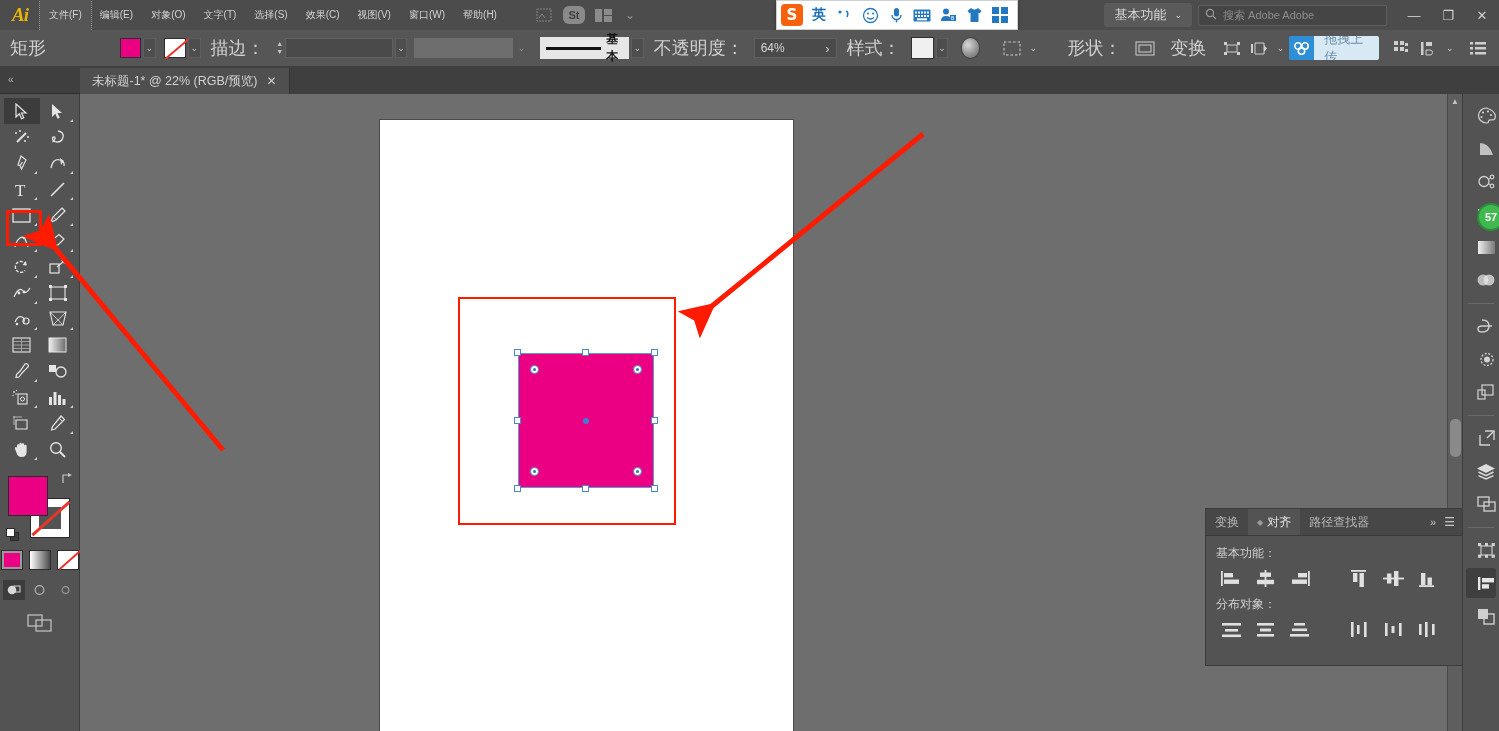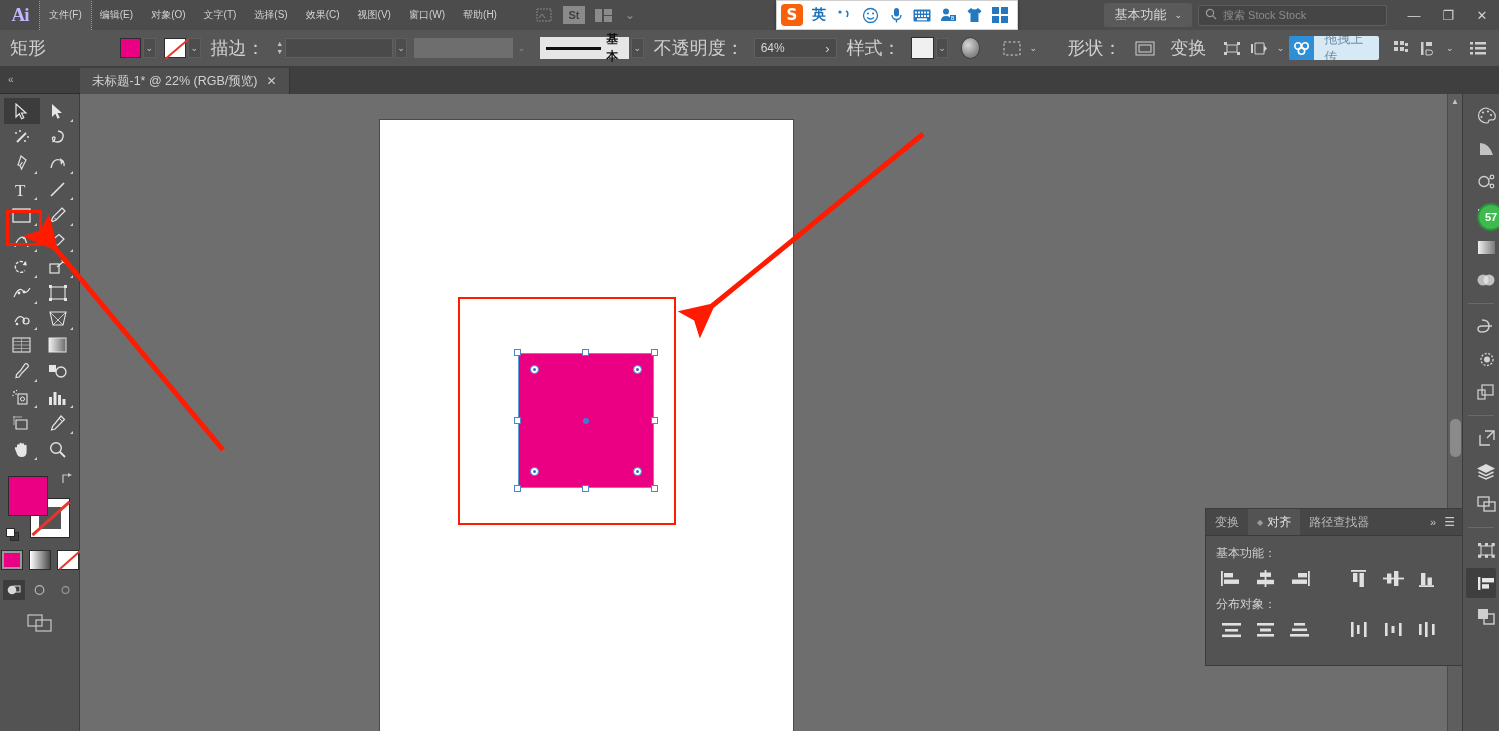--- a/index.html
+++ b/index.html
@@ -14,36 +14,36 @@
 
   
   .menubar{
     position:absolute;left:0;top:0;width:1499px;height:30px;
     background:#4c4c4c;
     border-bottom:1px solid #3c3c3c;
     display:flex;align-items:center;
   }
   .ai-logo{
     width:40px;height:30px;display:flex;align-items:center;justify-content:center;
-    color:#c4b5fd;font-weight:bold;font-size:19px;
+    color:#eab308;font-weight:bold;font-size:19px;font-style:italic;
     font-family:"Liberation Serif",serif;letter-spacing:-1px;
   }
   .menu-item{
     padding:17px 9px;font-size:10px;color:#d2d2d2;white-space:nowrap;cursor:default;
   }
   .menu-item.focused{outline:1px dotted #9a9a9a;background:#565656;}
   .titlebar-spacer{flex:1;}
 
   .tb-icon{
     width:26px;height:22px;margin:0 3px;opacity:.55;
     display:flex;align-items:center;justify-content:center;
   }
   .tb-icon.st{
     background:#9a9a9a;color:#3c3c3c;font-size:11px;font-weight:bold;
-    width:22px;height:18px;border-radius:0;opacity:.8;
+    width:22px;height:18px;border-radius:6px;opacity:.8;
   }
   .tb-grid{display:flex;gap:2px;align-items:center;}
   .tb-grid i{display:block;background:#c0c0c0;}
 
   
   .ime{
     position:absolute;left:776px;top:0px;height:28px;
     background:#ffffff;display:flex;align-items:center;padding:0 4px;
     border:1px solid #d0d0d0;box-shadow:0 1px 3px rgba(0,0,0,.4);
   }
@@ -367,21 +367,21 @@
       <span>基本功能</span>
       <span style="font-size:9px">⌄</span>
     </div>
     <div class="search-stock">
       <span>
         <svg width="12" height="12" viewBox="0 0 12 12">
             <circle cx="5" cy="5" r="3.6" fill="none" stroke="#9a9a9a" stroke-width="1.2"></circle>
             <line x1="7.8" y1="7.8" x2="11" y2="11" stroke="#9a9a9a" stroke-width="1.2"></line>
           </svg>
       </span>
-      <span>搜索 Stock Stock</span>
+      <span>搜索 Adobe Adobe</span>
     </div>
     <div class="wincontrols">
       <div>—</div>
       <div>❐</div>
       <div>✕</div>
     </div>
   </div>
 
   <div class="ime">
     <div class="s-logo">S</div>

